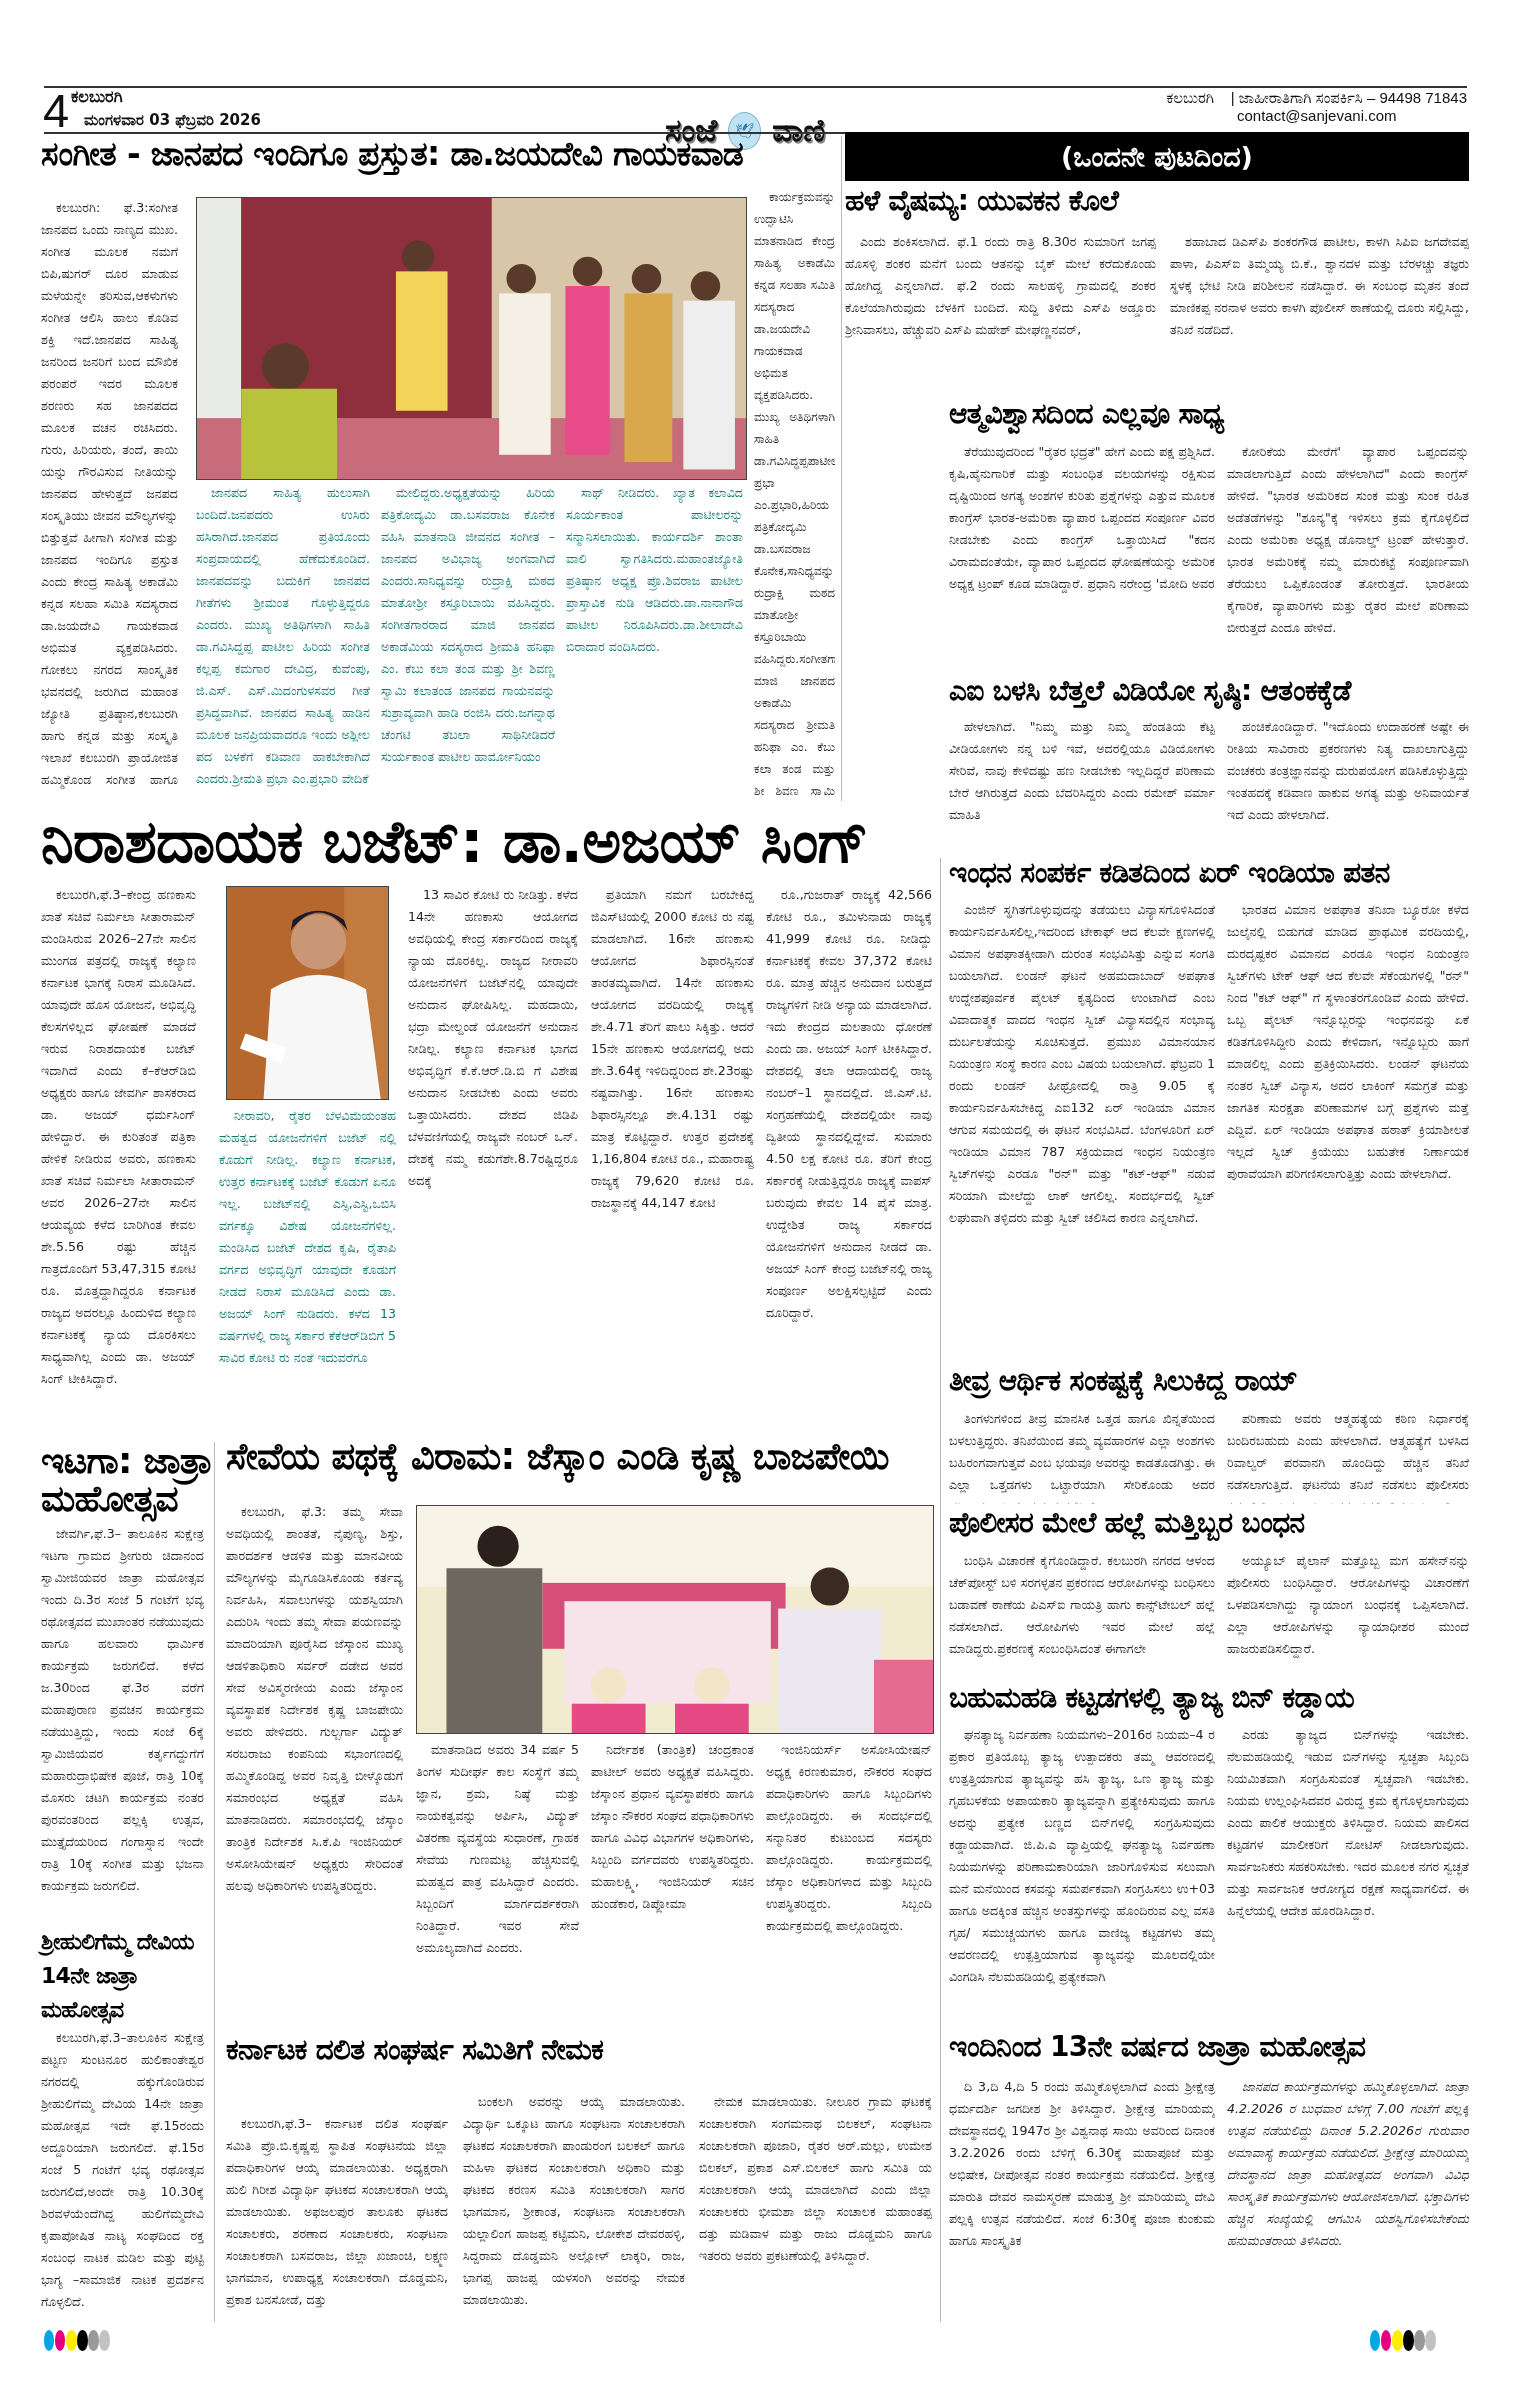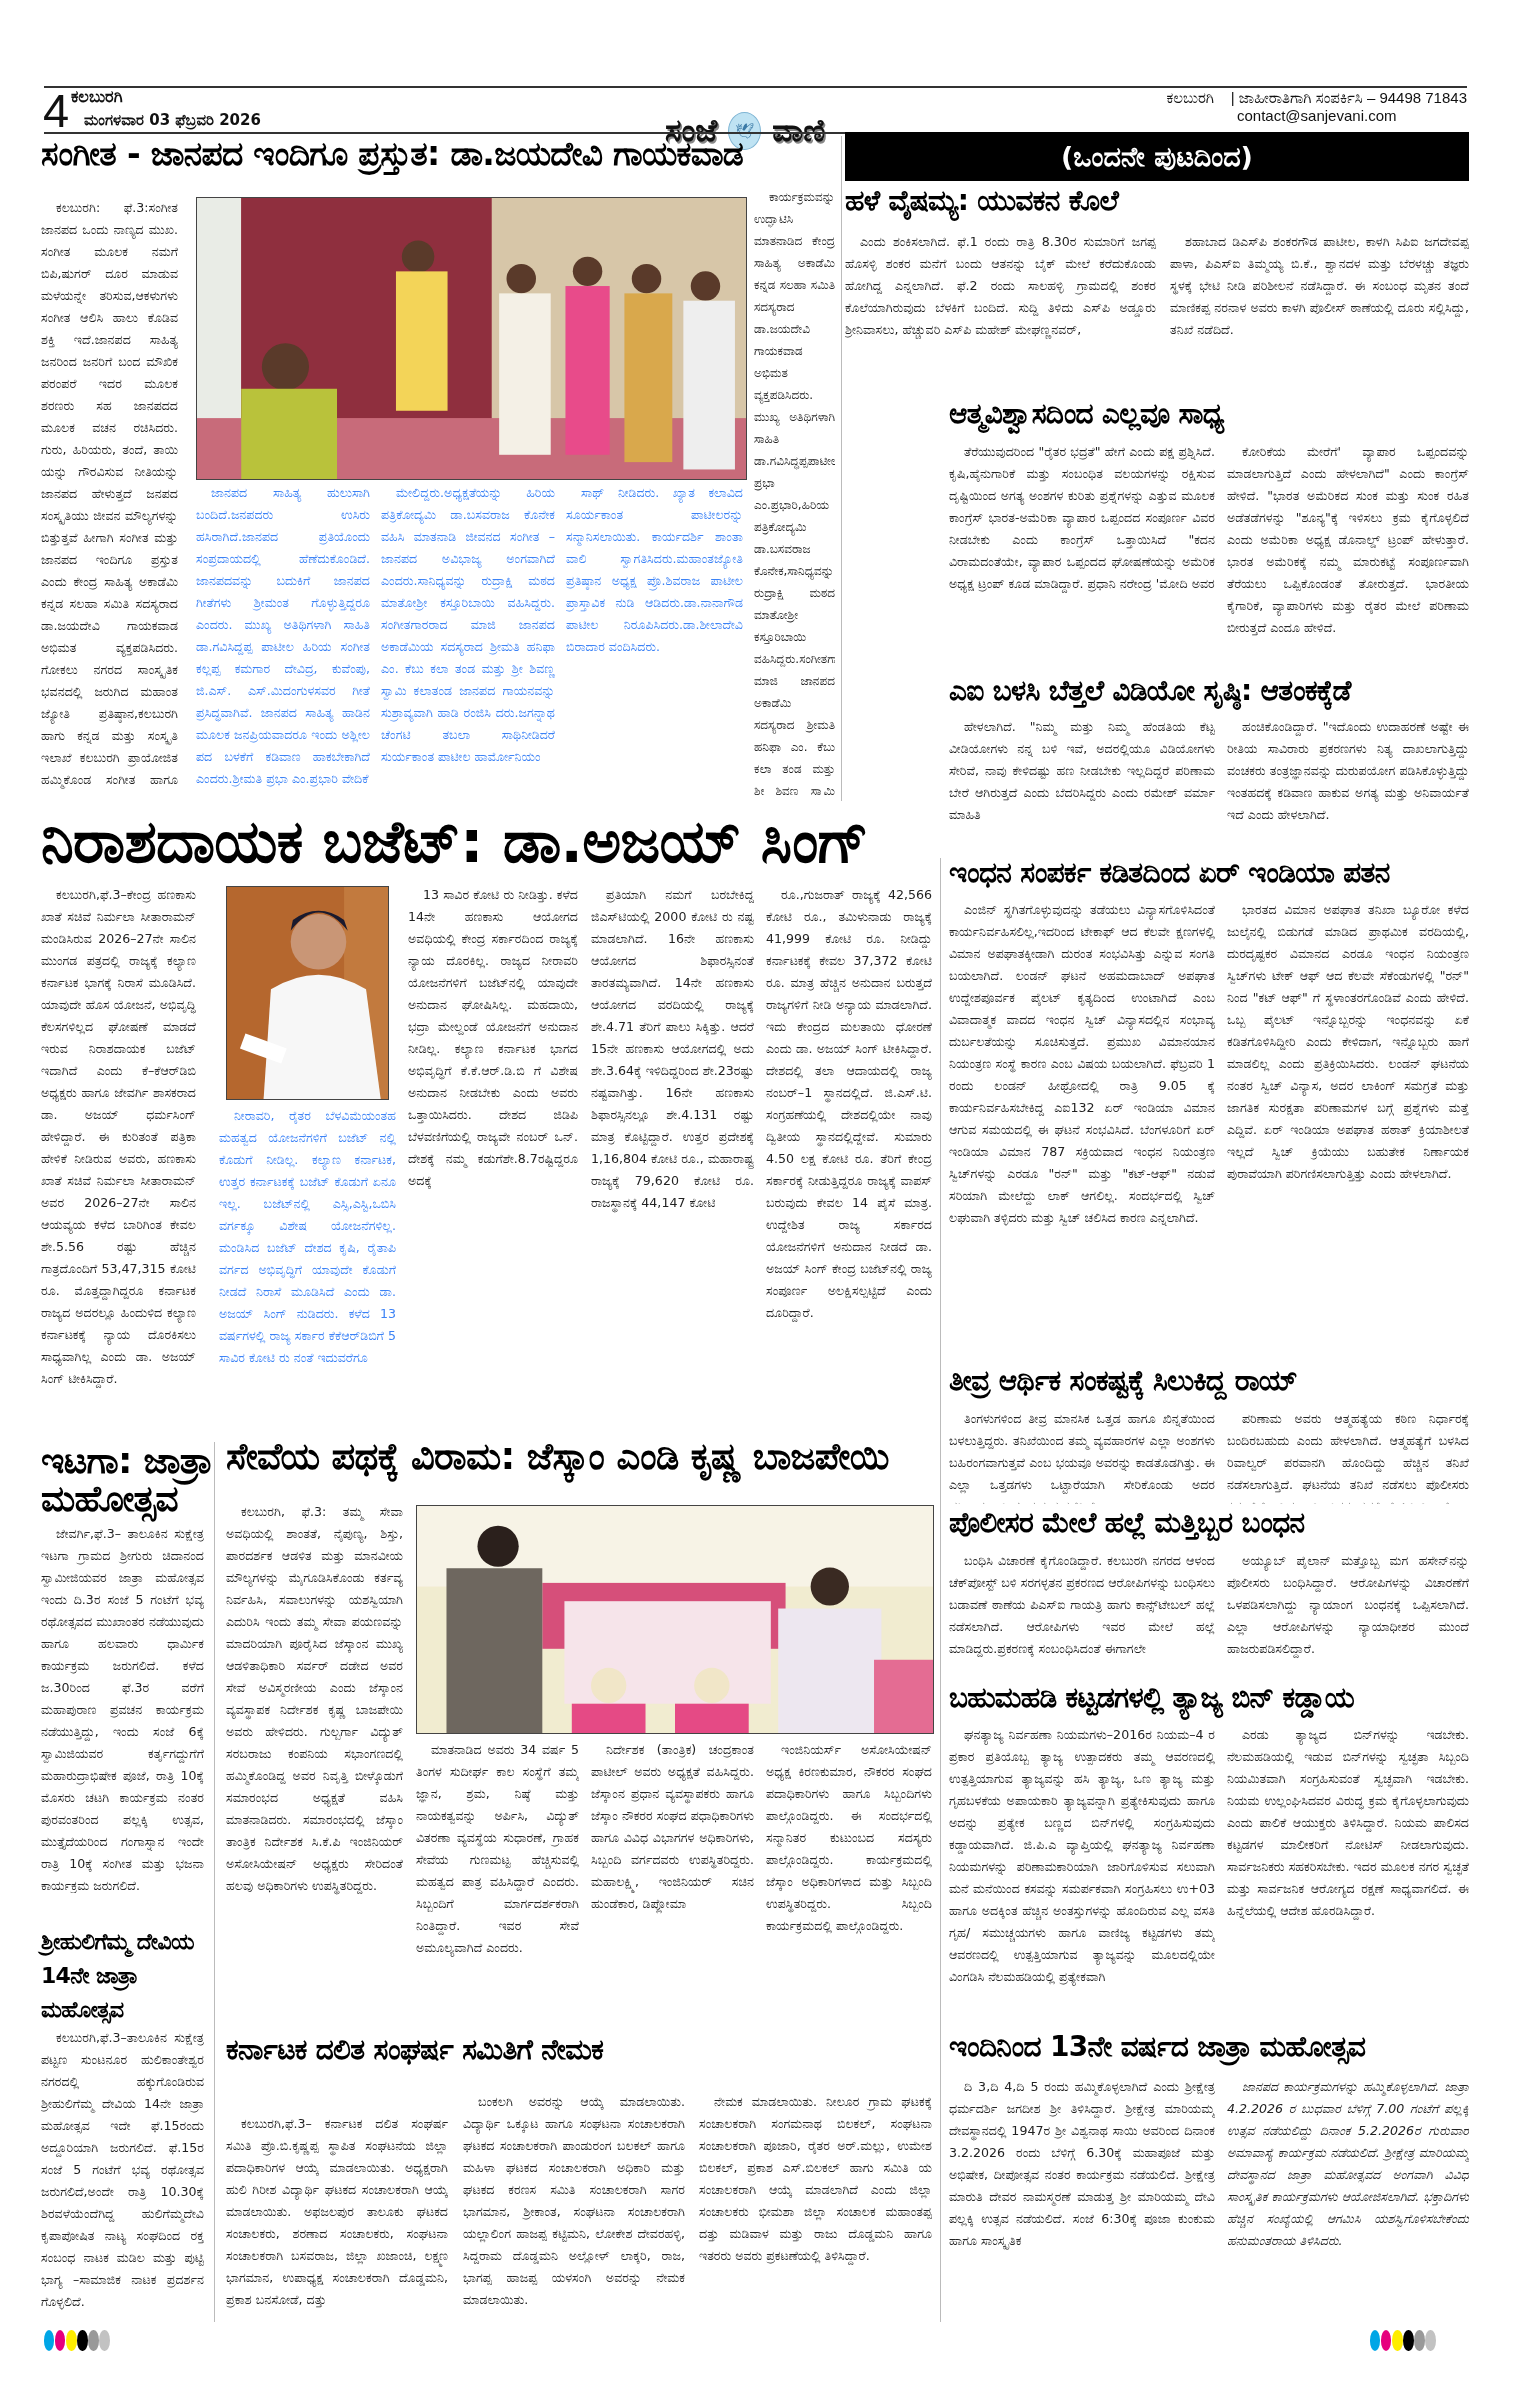--- a/index.html
+++ b/index.html
@@ -35,21 +35,21 @@
                   font-size: 27px; font-weight: bold; display:flex; align-items:center; justify-content:center; }
 
   
   .col { position: absolute; font-size: 12.6px; line-height: 22px; text-align: justify; color: #222; overflow: hidden; }
   .col p { text-indent: 15px; }
   .vsep { position: absolute; width: 0.7px; background: #bbb; }
 
   
   .photo { position: absolute; border: 1.5px solid #444; overflow: hidden; }
   .ph-fill { width: 100%; height: 100%; }
-  .caption { position: absolute; font-size: 12.6px; line-height: 22px; color:#3b82f6; }
+  .caption { position: absolute; font-size: 12.6px; line-height: 22px; color:#0f766e; }
 
   
   .cmyk { position: absolute; top: 2330px; display: flex; gap: 0.7px; }
   .cmyk span { width: 10.4px; height: 21px; border-radius: 50%; display:inline-block; }
 </style>
 </head>
 <body>
 
 <div class="rule" style="top:86px;"></div>
 <div class="abs page-no">4</div>

